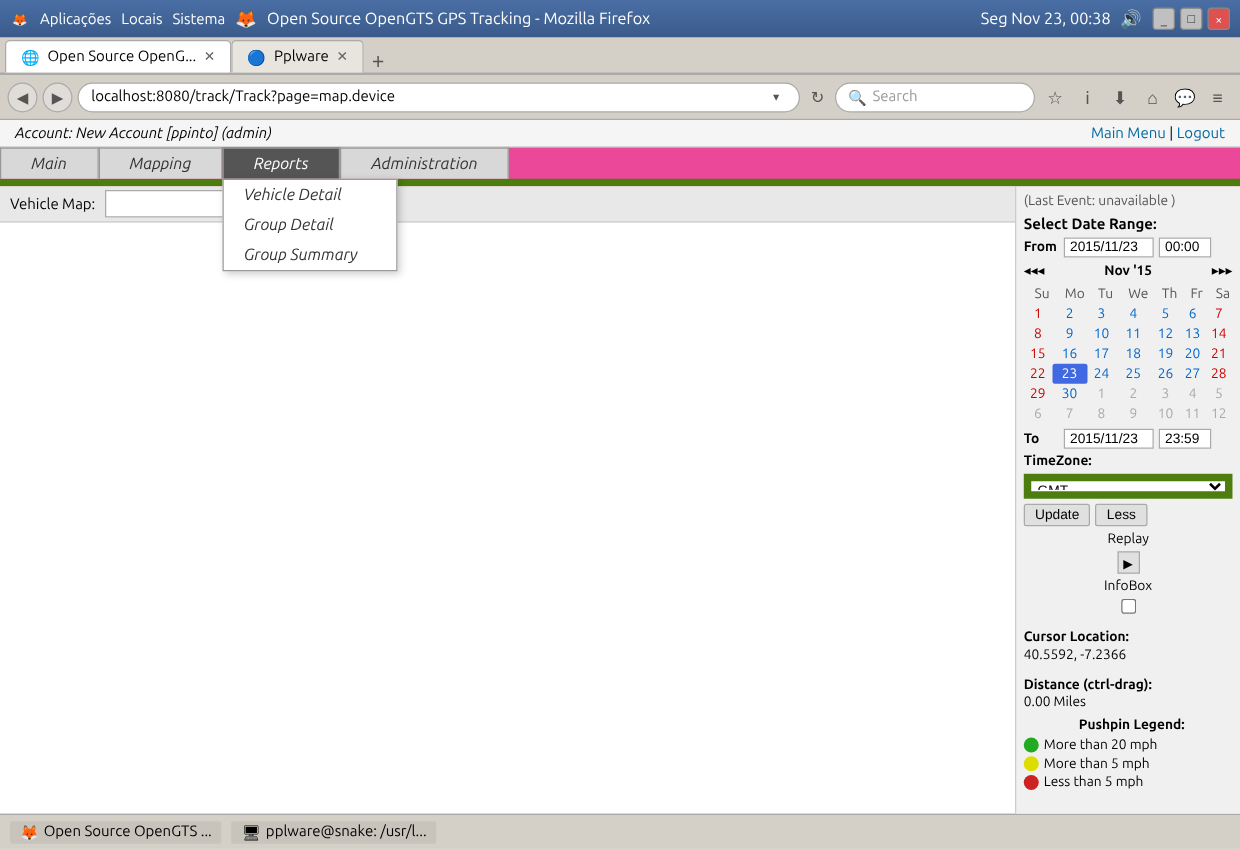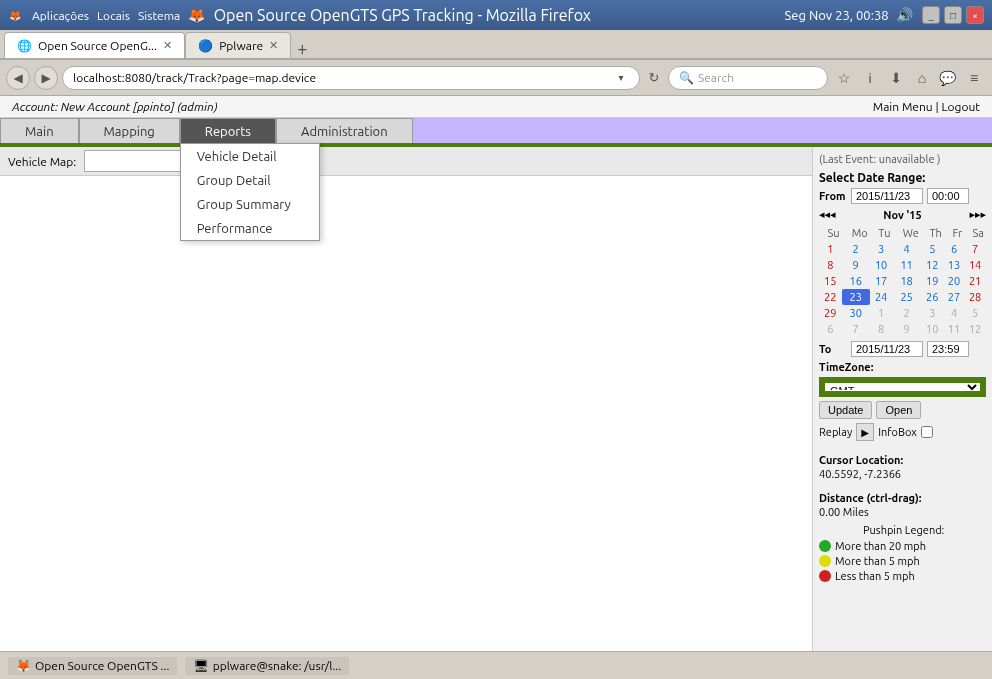--- a/index.html
+++ b/index.html
@@ -75,27 +75,28 @@
     
     .account-bar {
       background: #f5f5f5;
       border-bottom: 1px solid #ccc;
       padding: 4px 12px;
       display: flex;
       justify-content: space-between;
       align-items: center;
       font-size: 12px;
     }
-    .account-bar a { color: #000000; text-decoration: none; cursor: pointer; }
+    .account-bar a { color: #0369a1; text-decoration: none; cursor: pointer; }
 
     
     .nav-tabs {
       display: flex;
-      background: #c4b5fd;
-      border-bottom: 4px solid #4d7c0f;
+      background: #ec4899;
+      border-bottom: 6px solid #4d7c0f;
+      font-style: italic;
     }
     .nav-tab {
       padding: 5px 24px;
       font-size: 13px;
       cursor: pointer;
       border: 1px solid #999;
       border-bottom: none;
       background: #d8d8d8;
       color: #333;
       position: relative;
@@ -244,20 +245,21 @@
       cursor: pointer;
       border-radius: 2px;
     }
 
     .replay-row {
       display: flex;
       align-items: center;
       gap: 4px;
       margin: 4px 0;
       font-size: 11px;
+      flex-direction: column;
     }
     .replay-play {
       width: 18px;
       height: 18px;
       background: #e0e0e0;
       border: 1px solid #aaa;
       display: flex;
       align-items: center;
       justify-content: center;
       cursor: pointer;
@@ -304,21 +306,21 @@
 <body>
 
 <div class="titlebar">
   <div class="titlebar-icons">
     <div class="titlebar-icon">🦊</div>
   </div>
   <span style="font-size:12px;cursor:pointer;">Aplicações</span>
   <span style="font-size:12px;cursor:pointer;">Locais</span>
   <span style="font-size:12px;cursor:pointer;">Sistema</span>
   <span style="font-size:14px;">🦊</span>
-  <span style="flex:1;font-size:16px;">Open Source OpenGTS GPS Tracking - Mozilla Firefox</span>
+  <span style="flex:1;font-size:13px;">Open Source OpenGTS GPS Tracking - Mozilla Firefox</span>
   <span style="font-size:13px;">Seg Nov 23, 00:38</span>
   <span style="font-size:14px;">🔊</span>
   <div class="titlebar-controls">
     <div class="win-btn">_</div>
     <div class="win-btn">□</div>
     <div class="win-btn" style="background:#e05050;color:white;">×</div>
   </div>
 </div>
 
 <div class="tabbar">
@@ -371,21 +373,20 @@
   <div class="nav-tabs">
     <div class="nav-tab">Main</div>
     <div class="nav-tab">Mapping</div>
     <div class="nav-tab-wrapper">
       <div class="nav-tab active">Reports</div>
 
       <div class="dropdown-menu">
         <div class="dropdown-item">Vehicle Detail</div>
         <div class="dropdown-item">Group Detail</div>
         <div class="dropdown-item">Group Summary</div>
-        <div class="dropdown-item">Performance</div>
       </div>
     </div>
     <div class="nav-tab">Administration</div>
   </div>
 
   <div class="map-area">
     <div class="map-container">
 
       <div class="vehicle-map-bar">
         <span>Vehicle Map:</span>
@@ -575,39 +576,39 @@
 
       <div style="font-size:11px;margin-top:4px;font-weight:bold;">TimeZone:</div>
       <div class="timezone-row">
         <select class="timezone-select">
           <option>GMT</option>
         </select>
       </div>
 
       <div class="btn-row">
         <button class="panel-btn">Update</button>
-        <button class="panel-btn">Open</button>
+        <button class="panel-btn">Less</button>
       </div>
 
       <div class="replay-row">
         <span>Replay</span>
         <div class="replay-play">▶</div>
         <span>InfoBox</span>
         <input type="checkbox" class="info-checkbox" style="">
       </div>
 
       <div class="cursor-section">
         <p style="font-weight:bold;margin-top:13px;">Cursor Location:</p>
         <p>40.5592, -7.2366</p>
         <p style="font-weight:bold;margin-top:12px;">Distance (ctrl-drag):</p>
         <p>0.00 Miles</p>
       </div>
 
       <div class="legend-section">
-        <p style="font-weight:normal;margin-bottom:4px;padding-left:44px;">Pushpin Legend:</p>
+        <p style="font-weight:bold;margin-bottom:4px;padding-left:44px;">Pushpin Legend:</p>
         <div class="legend-item">
           <div class="legend-dot" style="background:#22aa22;"></div>
           <span>More than 20 mph</span>
         </div>
         <div class="legend-item">
           <div class="legend-dot" style="background:#dddd00;"></div>
           <span>More than 5 mph</span>
         </div>
         <div class="legend-item">
           <div class="legend-dot" style="background:#cc2222;"></div>

